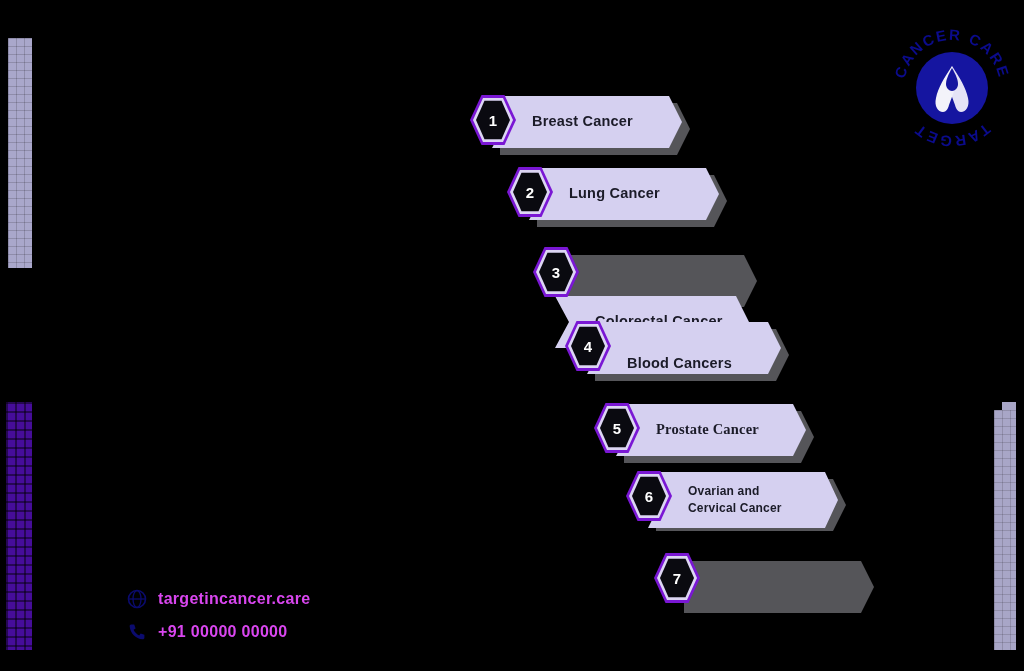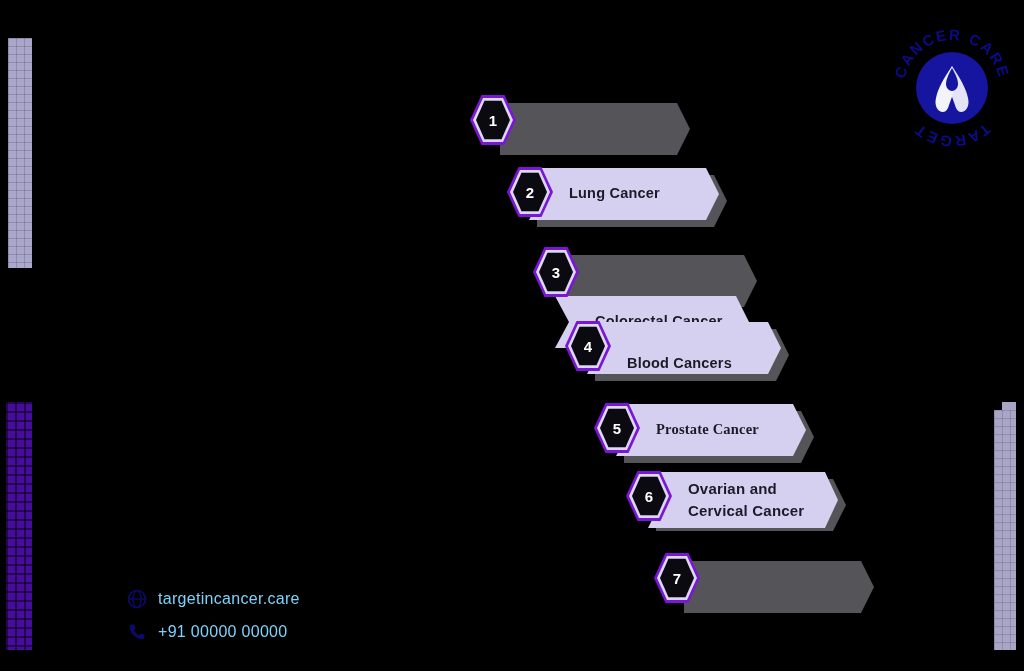--- a/index.html
+++ b/index.html
@@ -107,21 +107,21 @@
     font-size: 14.5px;
     font-weight: bold;
     letter-spacing: 0.2px;
     line-height: 1.45;
     white-space: pre-line;
   }
   .banner.two-line {
     height: 56px;
   }
   .banner.two-line .banner-label {
-    font-size: 15px;
+    font-size: 12px;
   }
 
   
   .hex-badge {
     position: absolute;
     left: 0;
     top: -2px;
     width: 46px;
     height: 52px;
   }
@@ -186,23 +186,23 @@
   .contact-icon {
     width: 22px;
     height: 22px;
     flex: 0 0 22px;
     display: flex;
     align-items: center;
     justify-content: center;
   }
   .contact-icon svg { display: block; }
   .contact-text {
-    color: #7dd3fc;
+    color: #d946ef;
     font-size: 16px;
-    font-weight: normal;
+    font-weight: bold;
     letter-spacing: 0.3px;
     filter: blur(0.7px);
   }
 </style>
 </head>
 <body>
 
 <div class="edge-strip-left-top"></div>
 <div class="edge-strip-left-bottom"></div>
 <div class="edge-strip-right"></div>
@@ -232,20 +232,23 @@
     </text>
     <text font-family="Liberation Sans, sans-serif" font-size="15" font-weight="bold" fill="#0b0b8c" letter-spacing="2">
       <textPath href="#arcBottom" startOffset="50%" text-anchor="middle">TARGET</textPath>
     </text>
   </svg>
 </div>
 
 <div id="steps-list">
     <div class="step-row" style="left: 470px; top: 96px; width: 230px;">
       <div class="banner-shadow" style="width: 190px;"></div>
+      <div class="banner" style="width: 190px;">
+        <span class="banner-label">Breast Cancer</span>
+      </div>
       <div class="hex-badge">
         <div class="hex-layer hex-outer"></div>
         <div class="hex-layer hex-mid"></div>
         <div class="hex-layer hex-inner"></div>
         <div class="hex-num">1</div>
       </div>
     </div>
     <div class="step-row" style="left: 507px; top: 168px; width: 230px;">
       <div class="banner-shadow" style="width: 190px;"></div>
       <div class="banner" style="width: 190px;">

